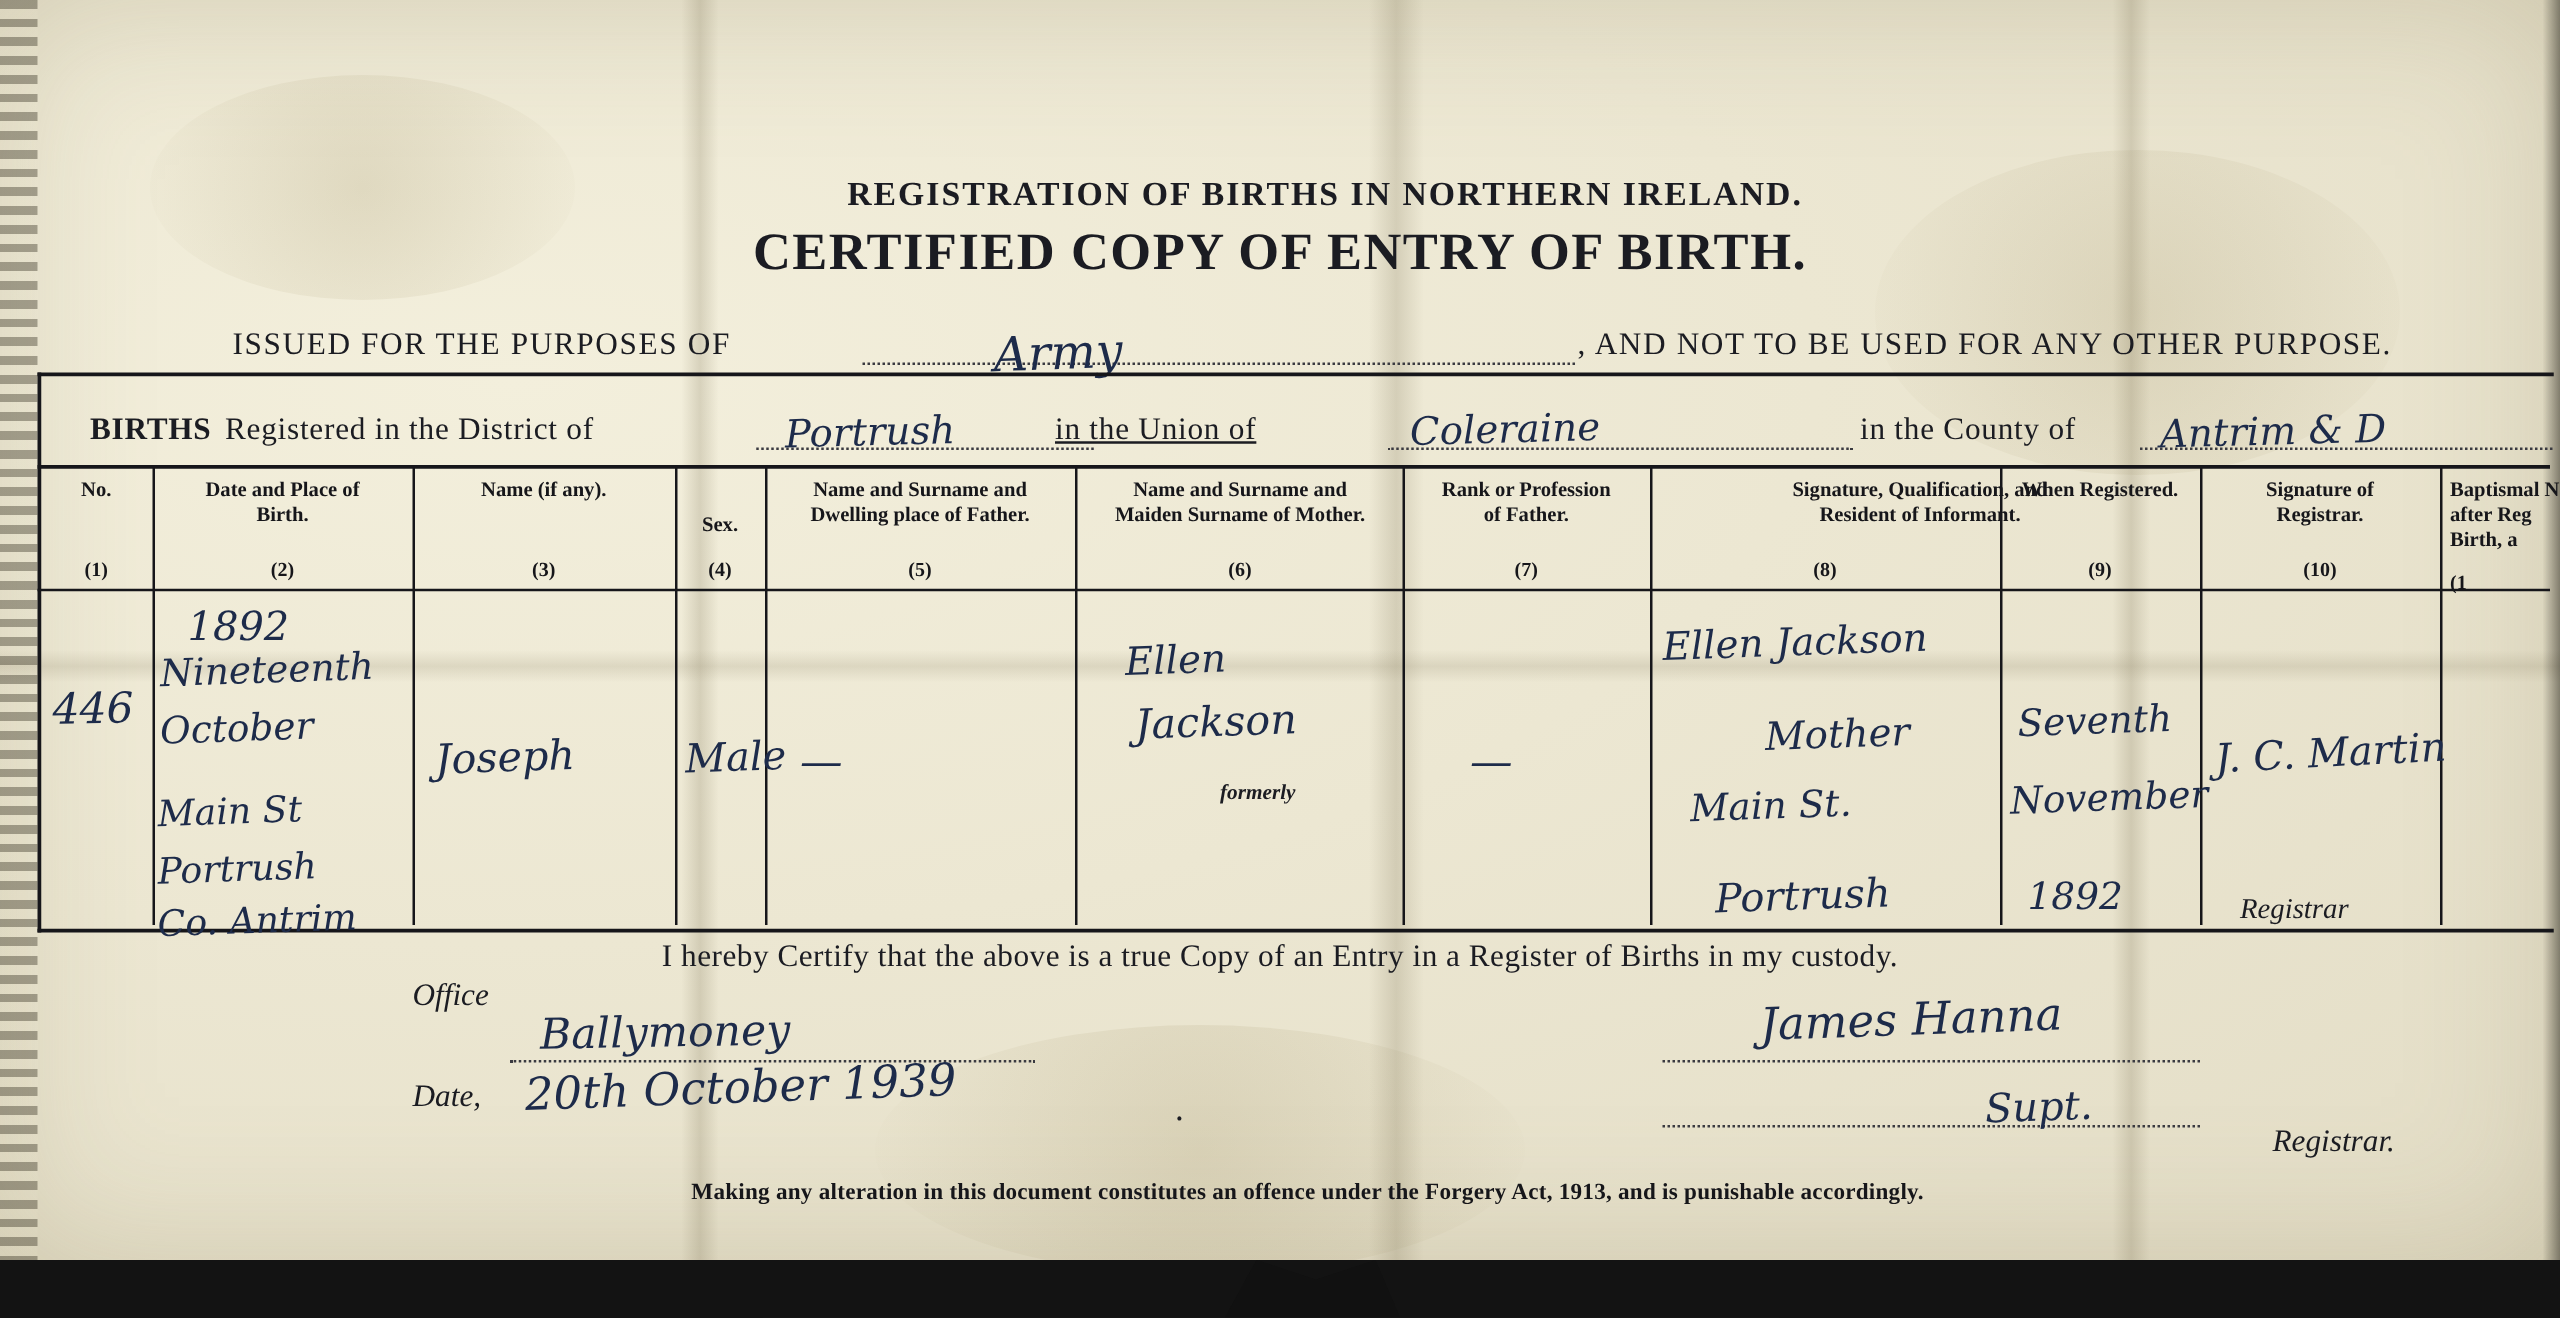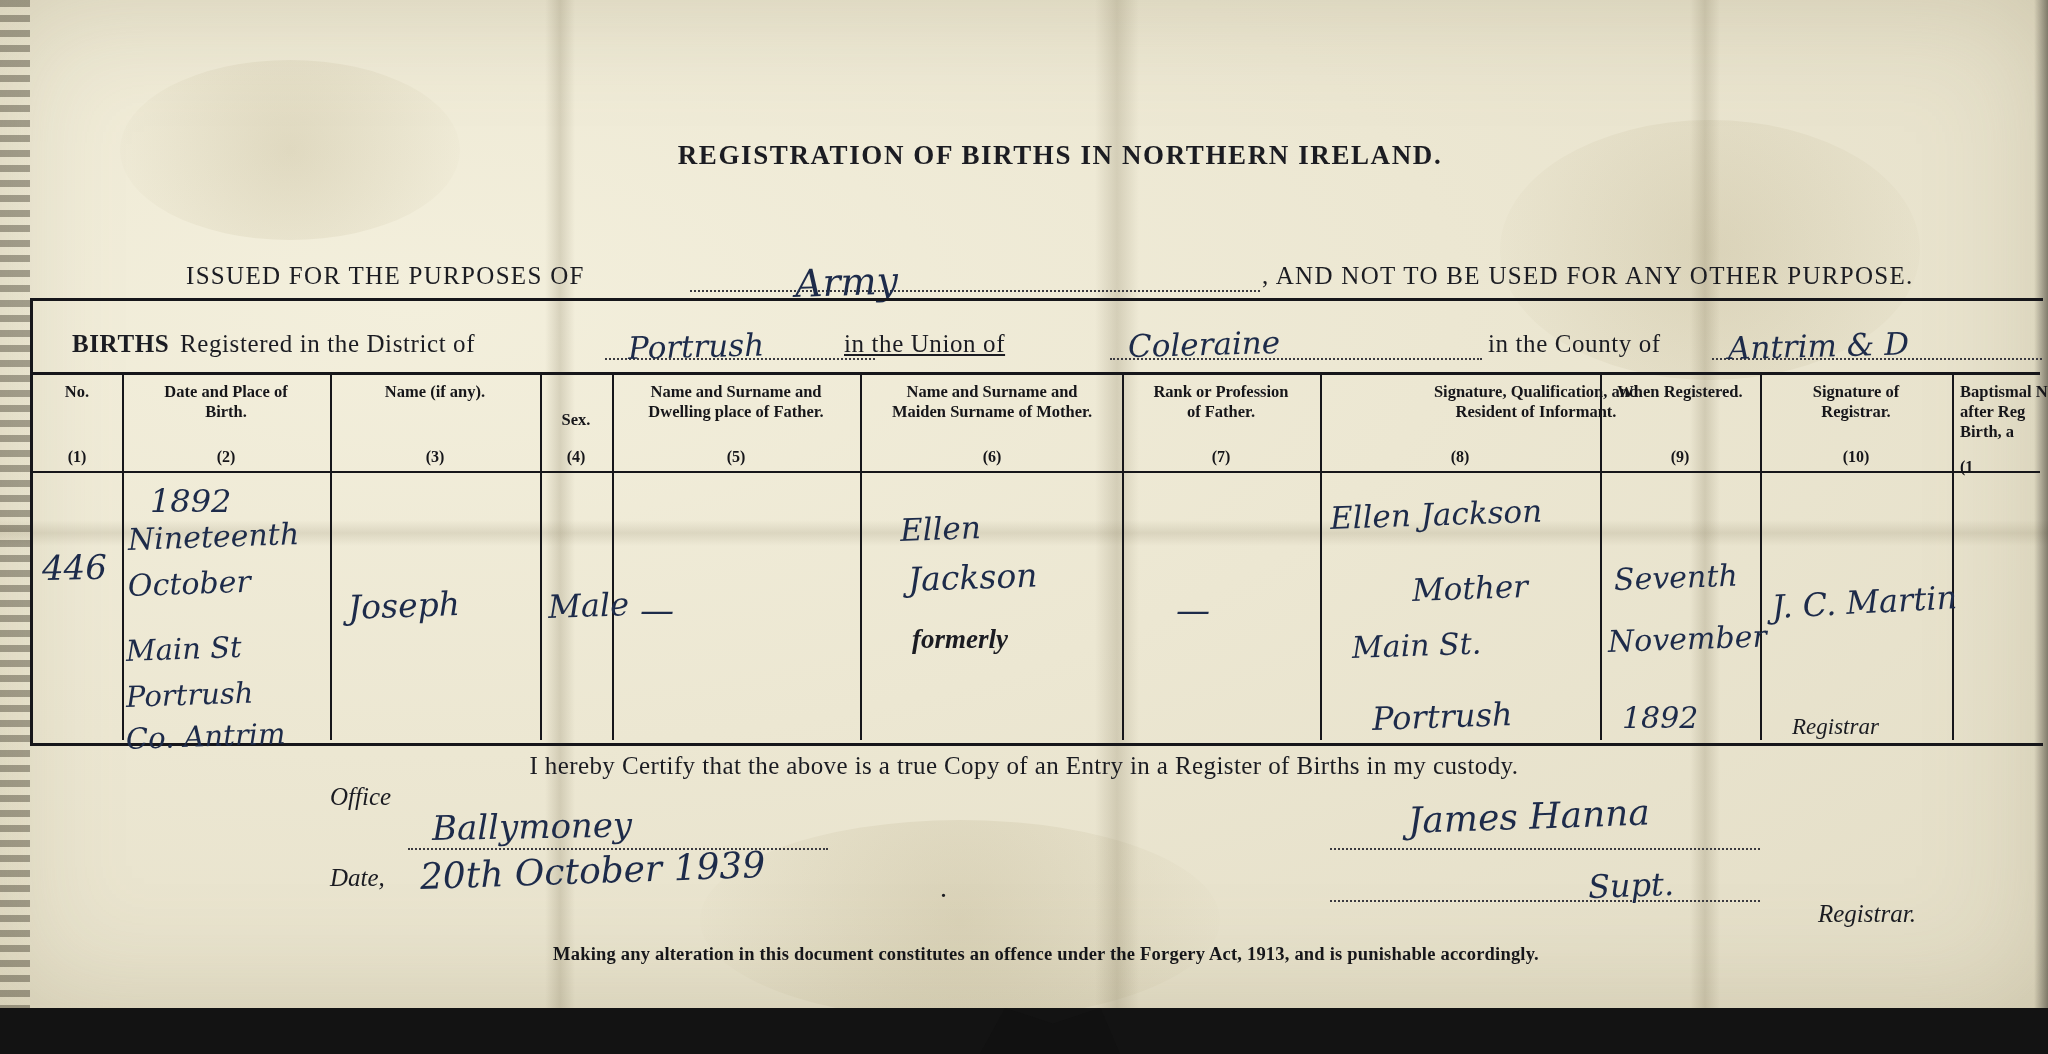--- a/index.html
+++ b/index.html
@@ -247,20 +247,21 @@
 
     <div class="fold f1"></div>
     <div class="fold f2"></div>
     <div class="fold f3"></div>
     <div class="foldh h1"></div>
 
     <div class="edge-left"></div>
     <div class="edge-right"></div>
 
     <div class="t hdr1">REGISTRATION OF BIRTHS IN NORTHERN IRELAND.</div>
+    <div class="t hdr2">CERTIFIED COPY OF ENTRY OF BIRTH.</div>
 
     <div class="t issued-row">
       <span class="issued-left">ISSUED FOR THE PURPOSES OF</span>
       <span class="issued-right">, AND NOT TO BE USED FOR ANY OTHER PURPOSE.</span>
     </div>
     <div class="dots-line" style="left:690px; top:290px; width:570px;"></div>
     <div class="hw" style="left:795px; top:262px; font-size:38px; transform: rotate(-2deg);">Army</div>
 
     <div class="t births-row">
       <span class="lbl births-bold" style="left:72px;">BIRTHS</span>
@@ -332,21 +333,21 @@
     <div class="hw" style="left:126px; top:722px; font-size:29px; transform: rotate(-2deg);">Co. Antrim</div>
 
     <div class="hw" style="left:348px; top:588px; font-size:33px; transform: rotate(-2deg);">Joseph</div>
 
     <div class="hw" style="left:548px; top:588px; font-size:32px; transform: rotate(-2deg);">Male</div>
 
     <div class="hw" style="left:640px; top:590px; font-size:34px;">—</div>
 
     <div class="hw" style="left:900px; top:512px; font-size:31px; transform: rotate(-2deg);">Ellen</div>
     <div class="hw" style="left:908px; top:560px; font-size:33px; transform: rotate(-2deg);">Jackson</div>
-    <div class="t" style="left:912px; top:624px; font-size:27px; font-weight:bold; font-style:italic;">formerly</div>
+    <div class="t" style="left:976px; top:624px; font-size:17px; font-weight:bold; font-style:italic;">formerly</div>
 
     <div class="hw" style="left:1176px; top:590px; font-size:34px;">—</div>
 
     <div class="hw" style="left:1330px; top:500px; font-size:31px; transform: rotate(-2deg);">Ellen Jackson</div>
     <div class="hw" style="left:1412px; top:572px; font-size:31px; transform: rotate(-2deg);">Mother</div>
     <div class="hw" style="left:1352px; top:630px; font-size:30px; transform: rotate(-2deg);">Main St.</div>
     <div class="hw" style="left:1372px; top:700px; font-size:32px; transform: rotate(-2deg);">Portrush</div>
 
     <div class="hw" style="left:1614px; top:562px; font-size:30px; transform: rotate(-2deg);">Seventh</div>
     <div class="hw" style="left:1608px; top:624px; font-size:30px; transform: rotate(-2deg);">November</div>

